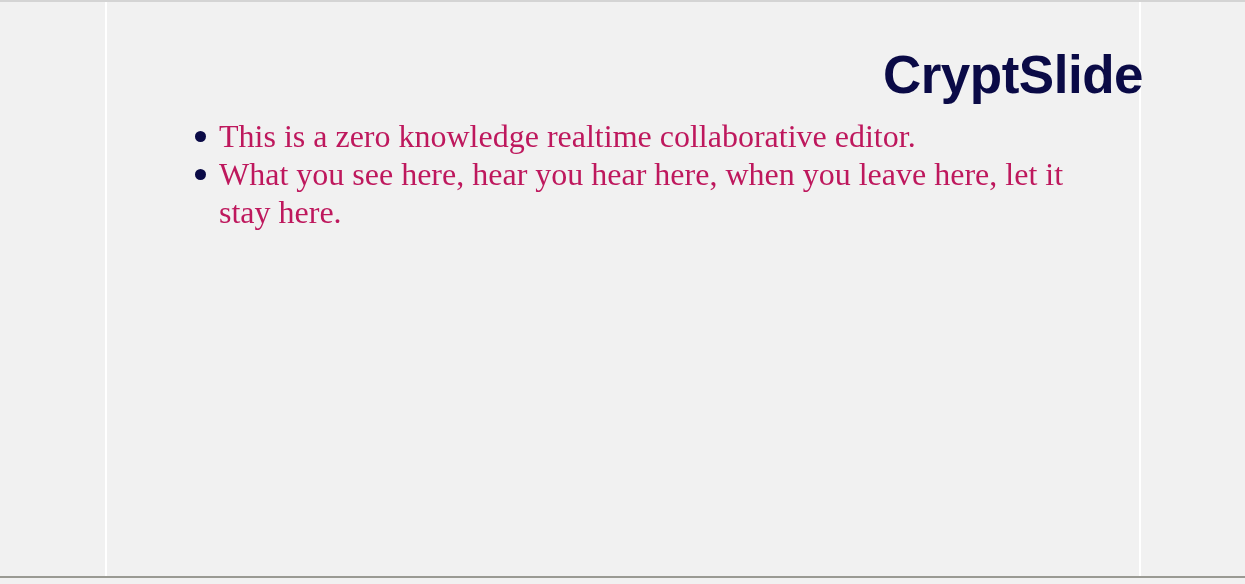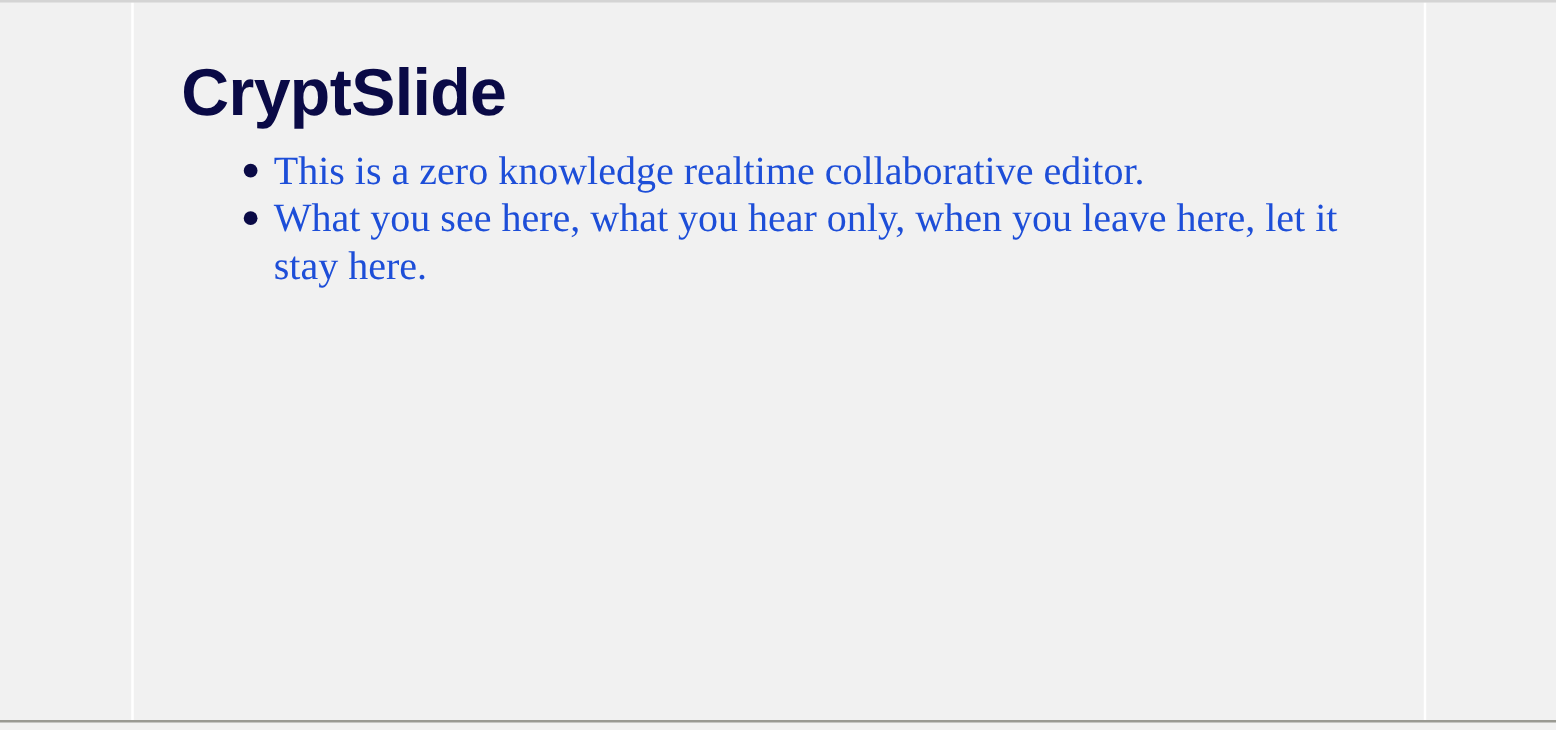--- a/index.html
+++ b/index.html
@@ -48,47 +48,46 @@
     border-right: 2px solid #ffffff;
     box-sizing: border-box;
     z-index: 2;
   }
 
   .slide-title {
     position: absolute;
     top: 42px;
     left: 0;
     width: 1036px;
-    text-align: left;
+    text-align: right;
     font-family: "Liberation Sans", "DejaVu Sans", sans-serif;
     font-weight: bold;
     font-size: 53px;
     line-height: 62px;
     color: #0a0a46;
     letter-spacing: -0.5px;
     white-space: nowrap;
-    padding-left: 38px;
   }
 
   .bullet-list {
     position: absolute;
     top: 115px;
     left: 40px;
     width: 975px;
     margin: 0;
     padding: 0;
     list-style: none;
   }
 
   .bullet-item {
     position: relative;
     padding-left: 72px;
     font-size: 32px;
     line-height: 38px;
-    color: #1d4ed8;
+    color: #be185d;
     font-family: "Liberation Serif", "DejaVu Serif", serif;
     margin: 0 0 0 0;
   }
 
   .bullet-marker {
     position: absolute;
     left: 48px;
     top: 14px;
     width: 11px;
     height: 11px;
@@ -109,19 +108,19 @@
 
   <div class="slide-title">CryptSlide</div>
 
   <ul class="bullet-list">
     <li class="bullet-item">
       <span class="bullet-marker"></span>
       <span class="bullet-text">This is a zero knowledge realtime collaborative editor.</span>
     </li>
     <li class="bullet-item">
       <span class="bullet-marker"></span>
-      <span class="bullet-text">What you see here, what you hear only, when you leave here, let it stay here.</span>
+      <span class="bullet-text">What you see here, hear you hear here, when you leave here, let it stay here.</span>
     </li>
   </ul>
 
 </div>
 
 <div class="bottom-rule"></div>
 
 </body></html>

